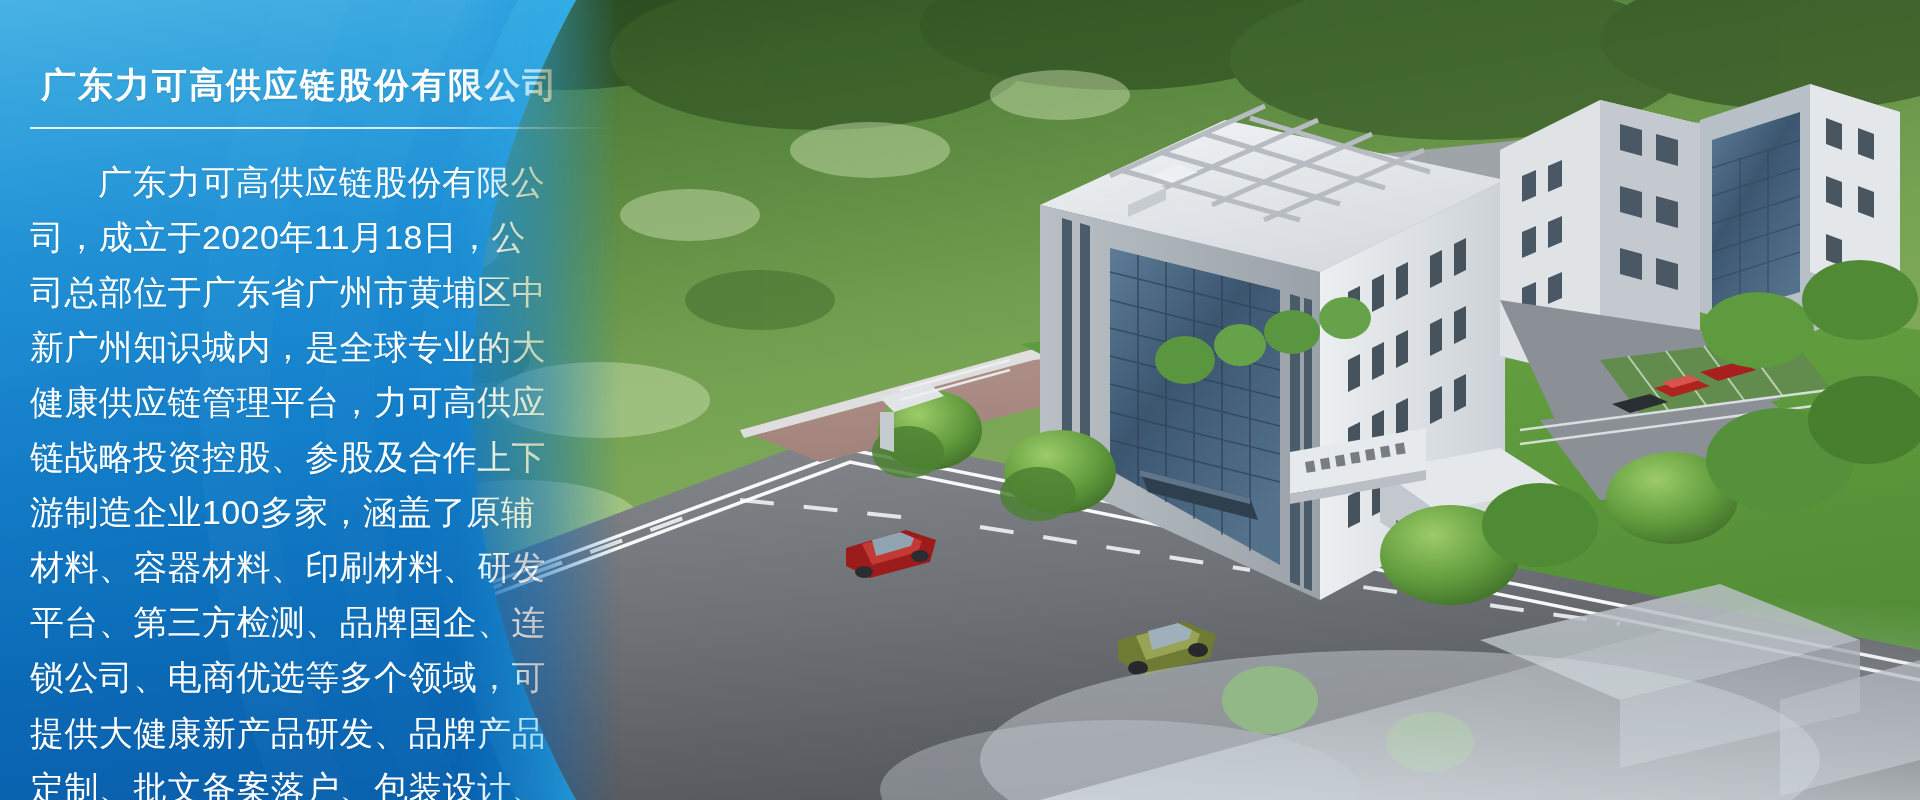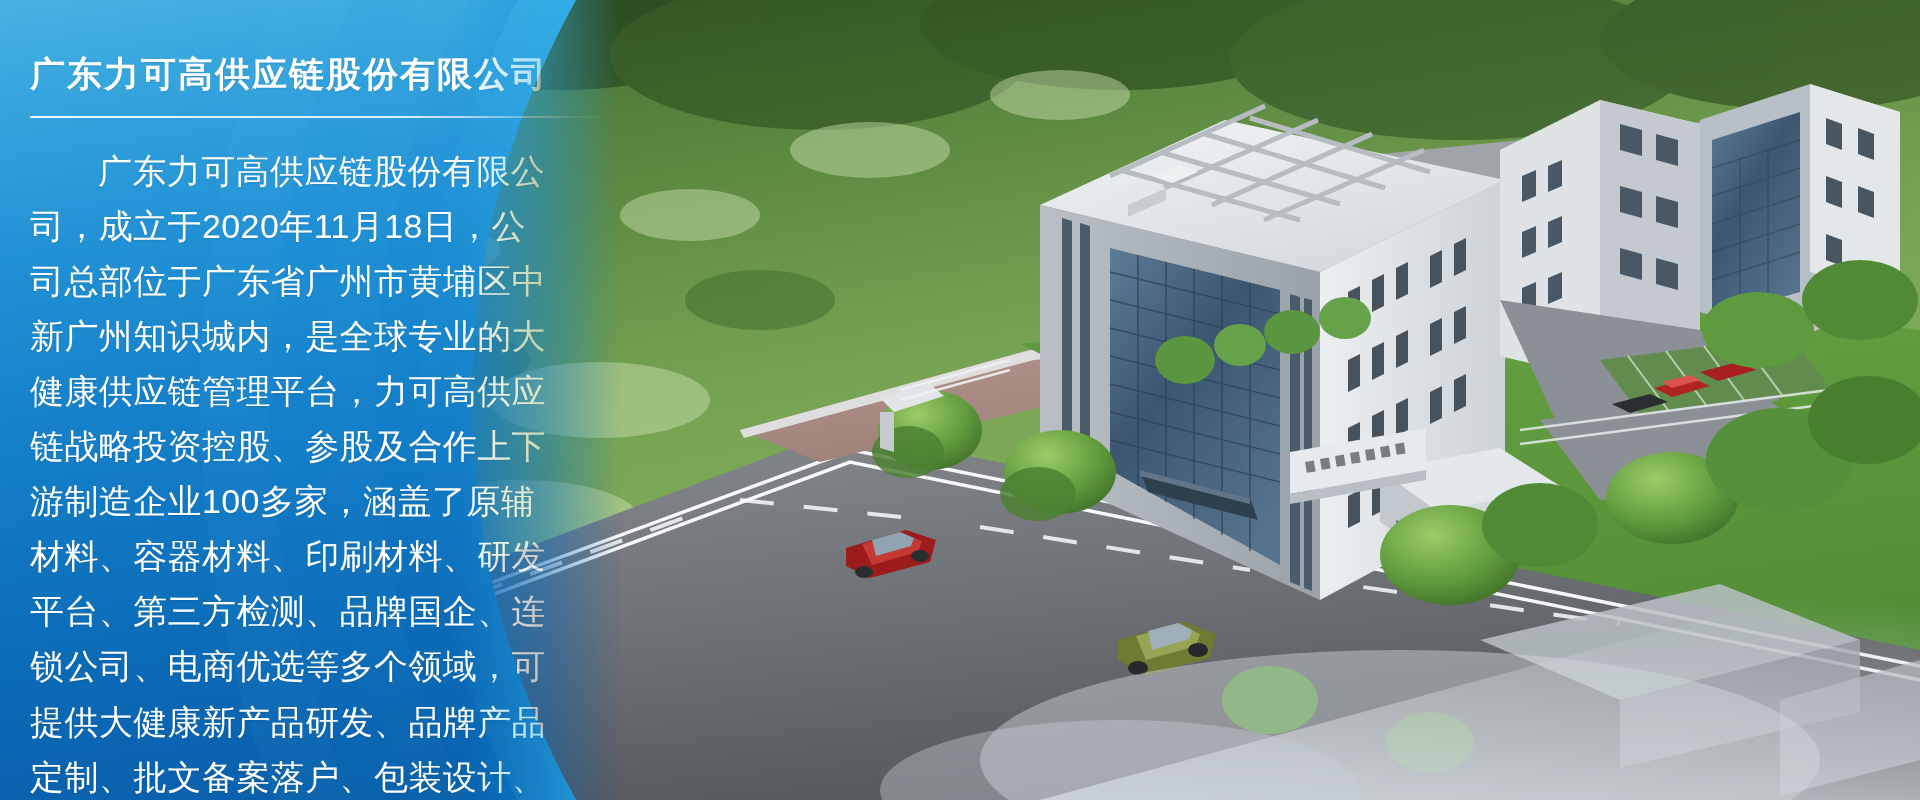--- a/index.html
+++ b/index.html
@@ -72,21 +72,21 @@
       rgba(56,166,222,0.94) 10%,
       rgba(32,143,212,0.92) 30%,
       rgba(18,122,197,0.92) 55%,
       rgba(11,104,181,0.93) 78%,
       rgba(9,92,168,0.95) 100%);
     -webkit-mask-image:linear-gradient(to right,#000 0%,#000 74%,rgba(0,0,0,0.55) 88%,rgba(0,0,0,0) 100%);
     mask-image:linear-gradient(to right,#000 0%,#000 74%,rgba(0,0,0,0.55) 88%,rgba(0,0,0,0) 100%);
   }
 
   .page-title{
-    margin:0;
+    margin:11px;
     color:#ffffff;
     font-size:35px;
     font-weight:bold;
     letter-spacing:2px;
     line-height:1.25;
     text-shadow:0 1px 2px rgba(0,0,0,0.12);
     white-space:nowrap;
   }
 
   .divider{

